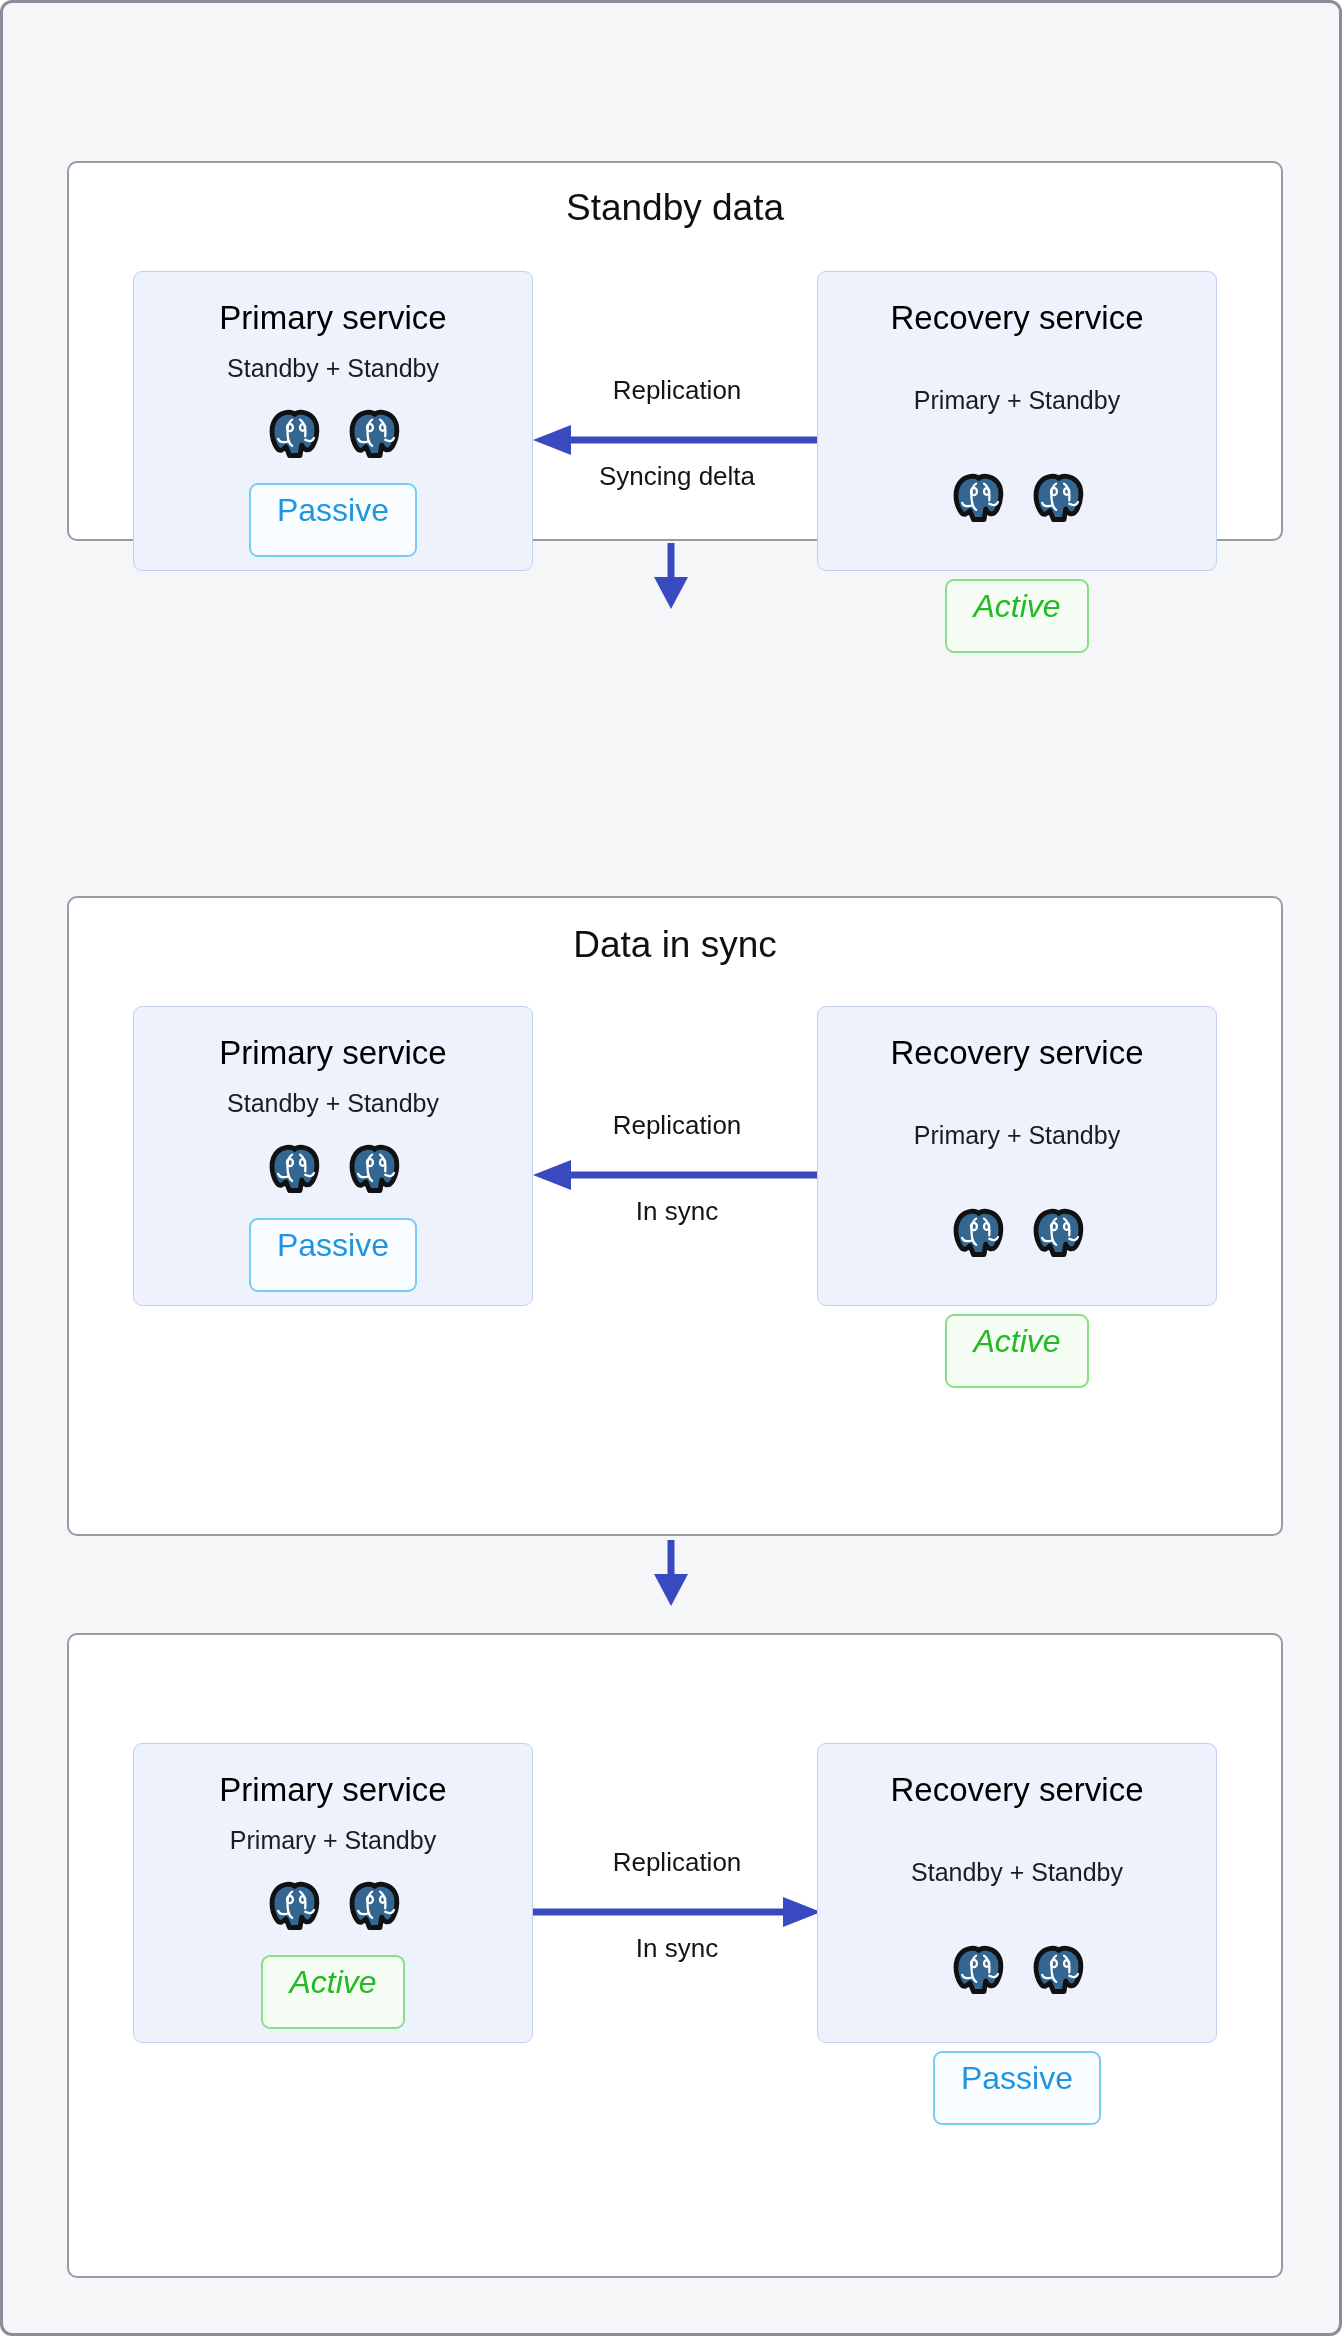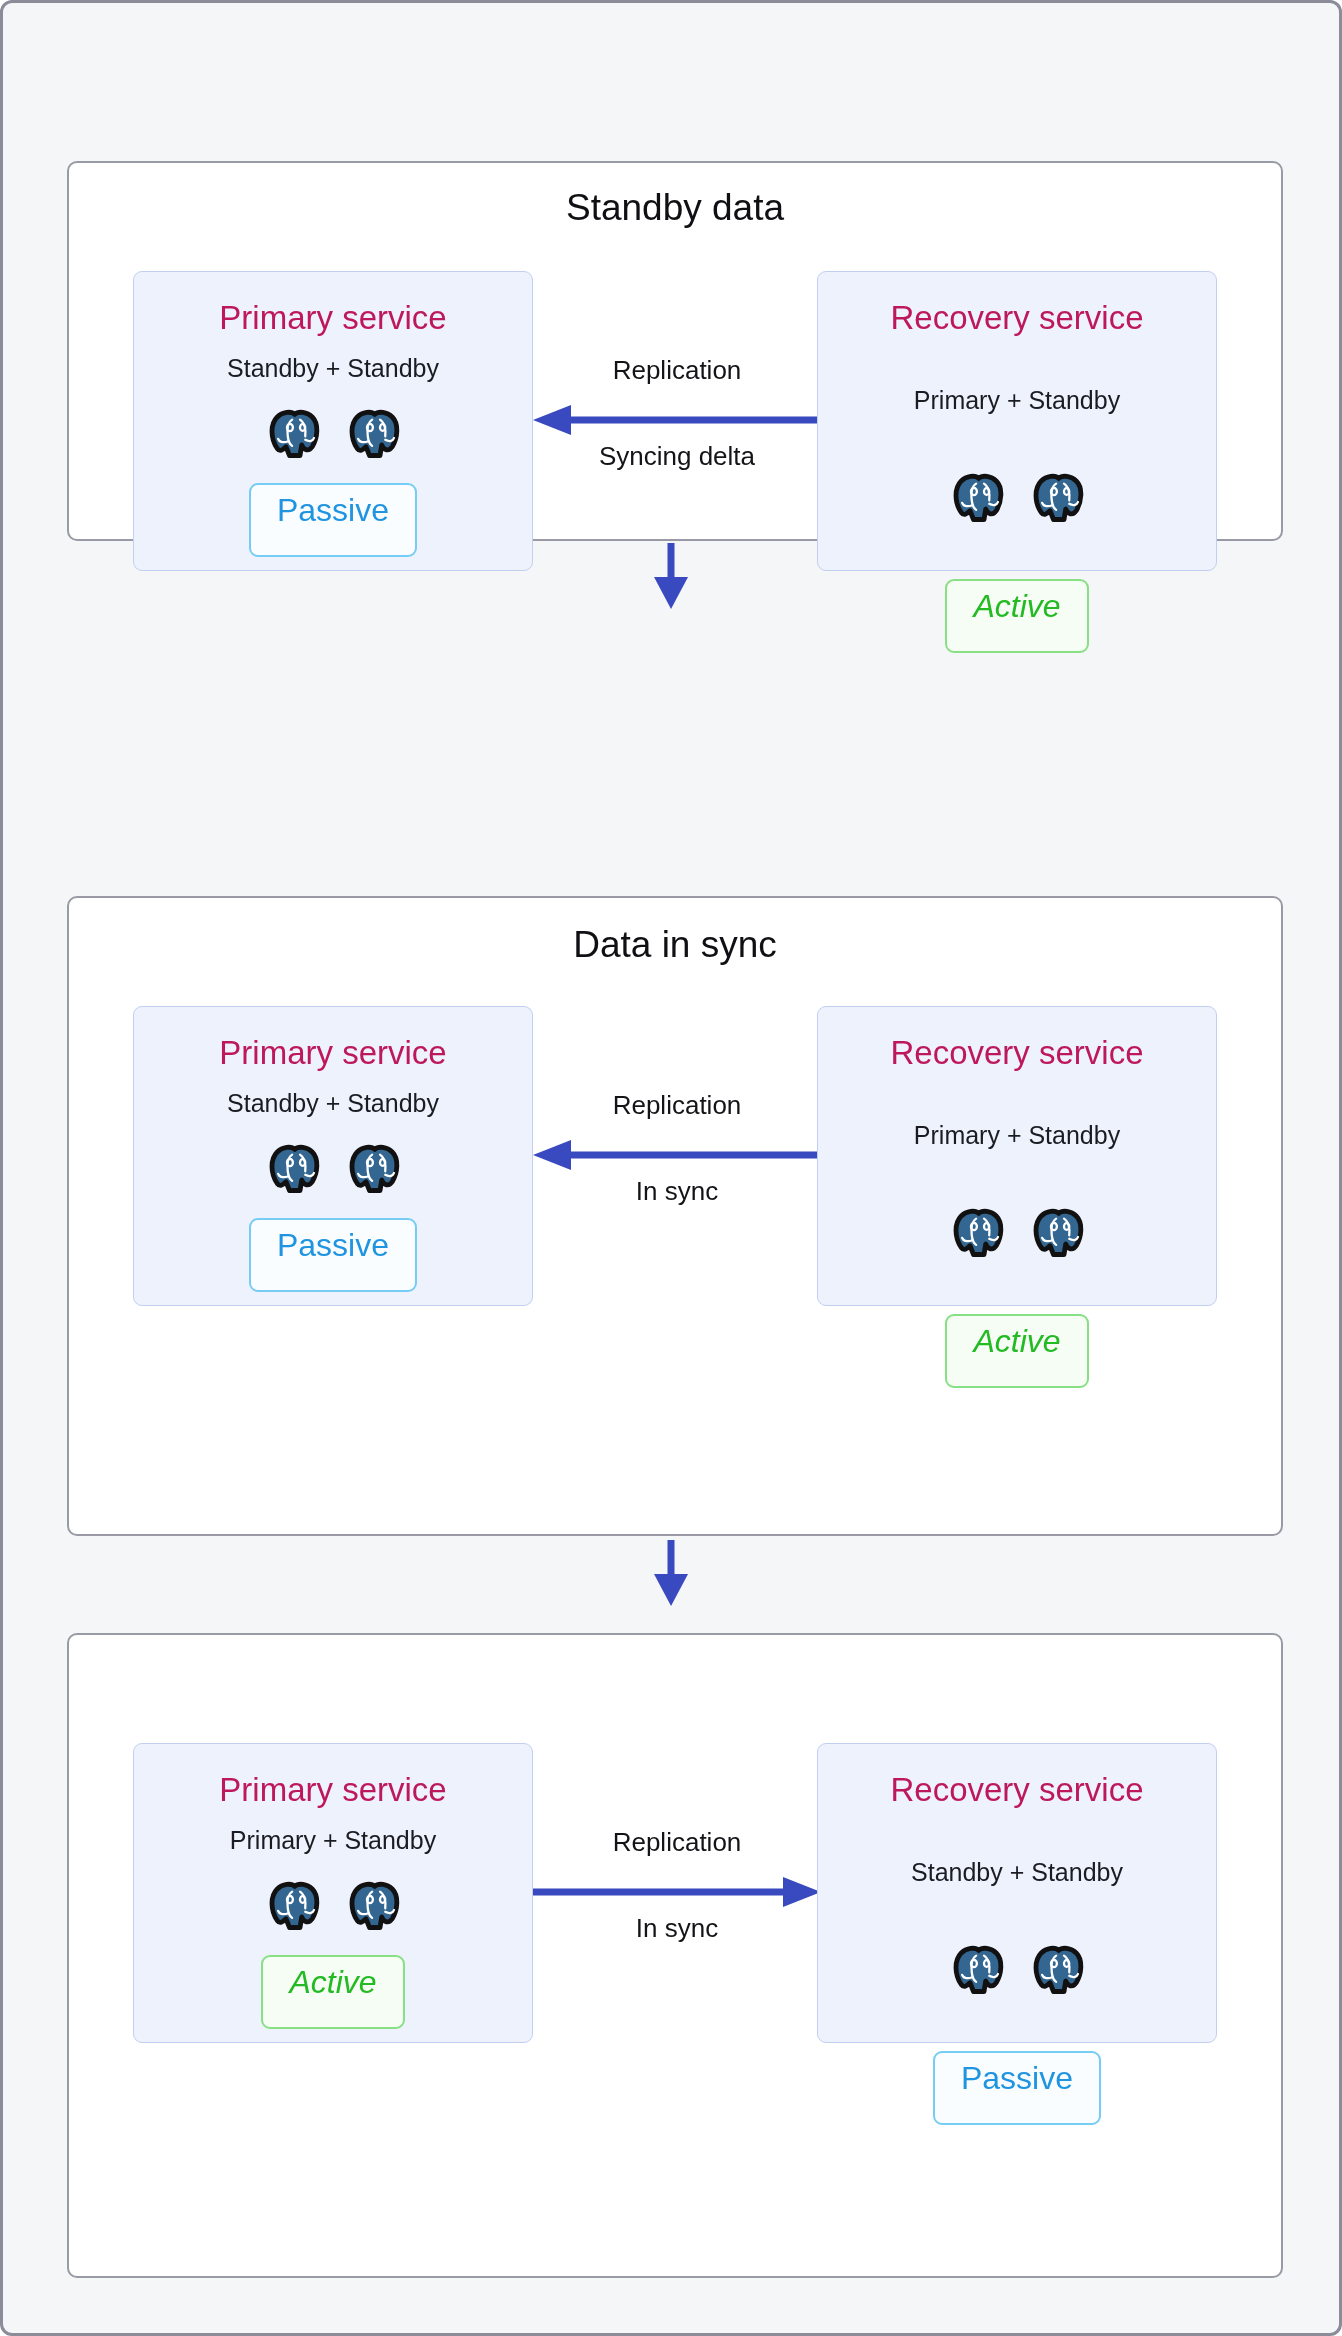--- a/index.html
+++ b/index.html
@@ -70,21 +70,21 @@
   .service-card.left  { left: 64px;  }
   .service-card.right { right: 64px; gap: 32px; }
 
   #stage-0 .service-card { top: 108px; width: 400px; height: 300px; }
   #stage-1 .service-card { top: 108px; width: 400px; height: 300px; }
   #stage-2 .service-card { top: 108px; width: 400px; height: 300px; }
 
   .service-name {
     margin-top: 27px;
     font-size: 33px;
-    color: #be185d;
+    color: #000000;
     white-space: nowrap;
   }
   .service-role {
     margin-top: 17px;
     font-size: 25px;
     color: #1b1c21;
     white-space: nowrap;
   }
   .node-row {
     margin-top: 20px;
@@ -115,21 +115,21 @@
   .state-badge.active {
     color: #23ba23;
     border: 2px solid #87e083;
     background: #f6fdf4;
     font-style: italic;
   }
 
   
   .repl {
     position: absolute;
-    top: 100px;
+    top: 120px;
     left: 464px;
     width: 288px;
     height: 300px;
   }
   .repl-label {
     position: absolute;
     left: 0;
     width: 100%;
     text-align: center;
     font-size: 26px;

